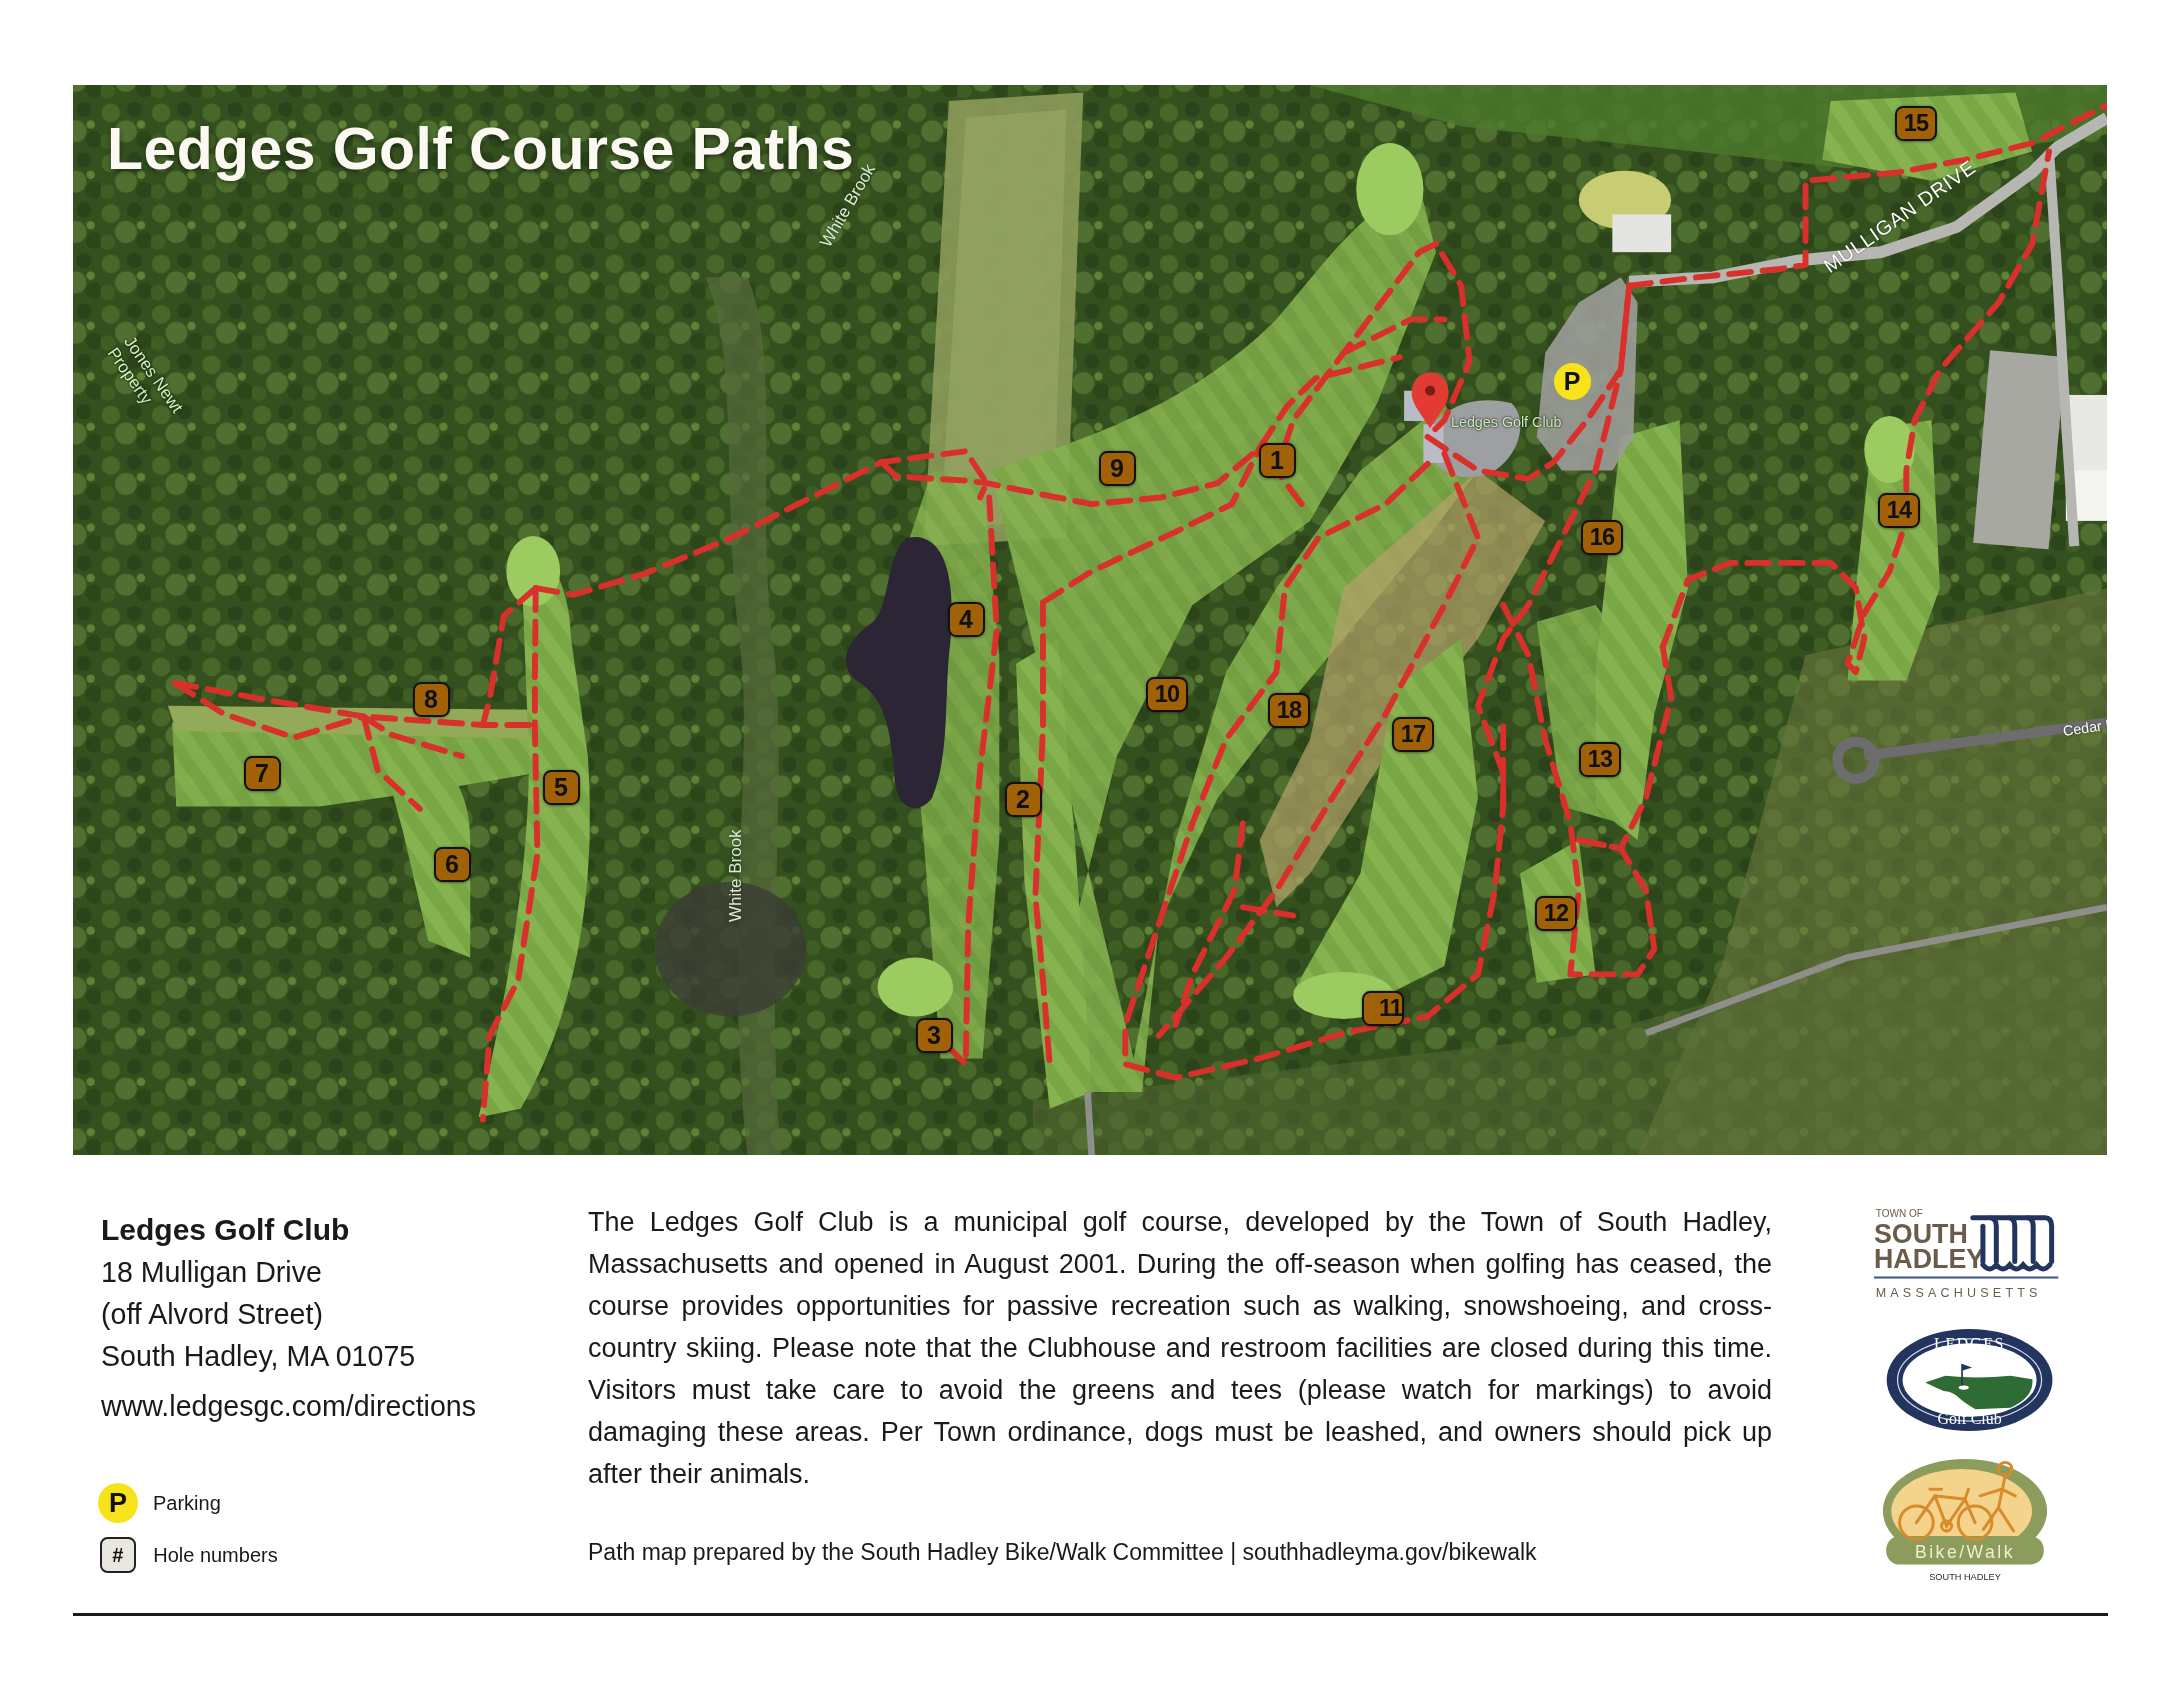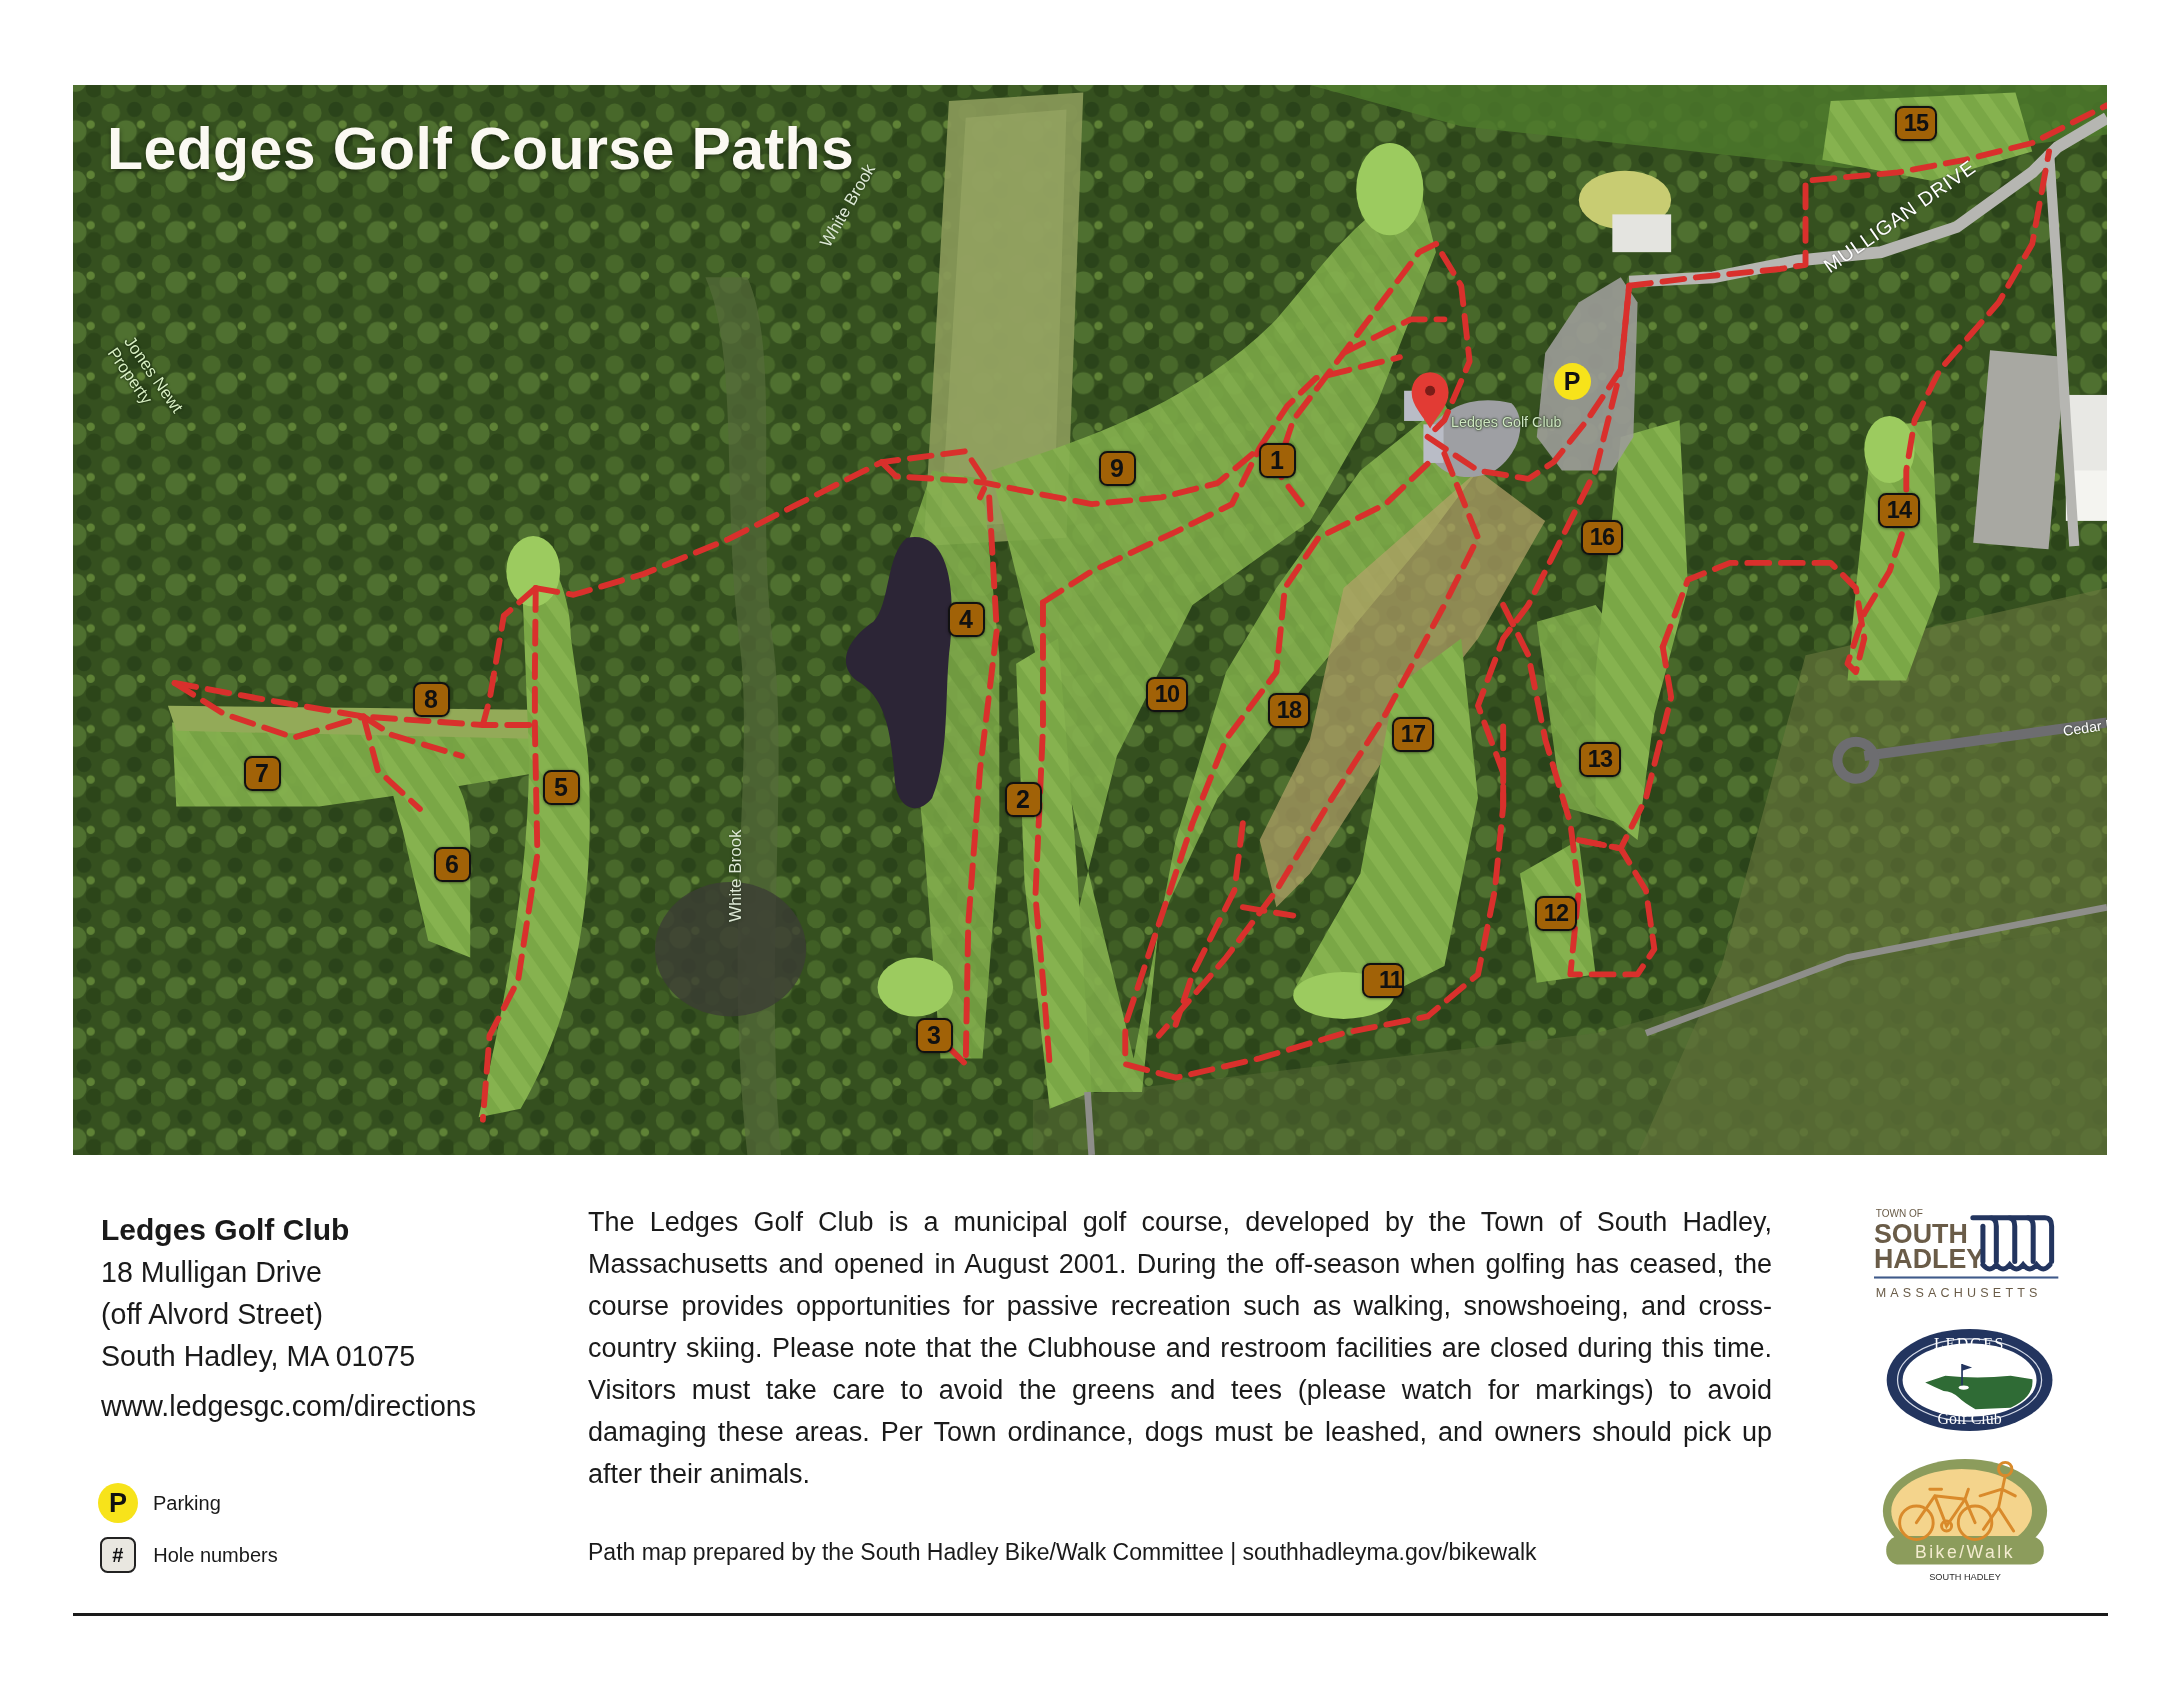--- a/index.html
+++ b/index.html
@@ -174,21 +174,21 @@
   <div class="hole" style="left:1204px;top:376px;">1</div>
   <div class="hole" style="left:950px;top:715px;">2</div>
   <div class="hole" style="left:861px;top:951px;">3</div>
   <div class="hole" style="left:893px;top:535px;">4</div>
   <div class="hole" style="left:488px;top:703px;">5</div>
   <div class="hole" style="left:379px;top:780px;">6</div>
   <div class="hole" style="left:189px;top:689px;">7</div>
   <div class="hole" style="left:358px;top:615px;">8</div>
   <div class="hole" style="left:1044px;top:384px;">9</div>
   <div class="hole wide" style="left:1094px;top:610px;">10</div>
-  <div class="hole wide" style="left:1310px;top:896px;padding-left:15px;">11</div>
+  <div class="hole wide" style="left:1310px;top:924px;padding-left:15px;">11</div>
   <div class="hole wide" style="left:1483px;top:829px;">12</div>
   <div class="hole wide" style="left:1488px;top:675px;margin-left:18px;">13</div>
   <div class="hole wide" style="left:1826px;top:426px;">14</div>
   <div class="hole wide" style="left:1843px;top:39px;">15</div>
   <div class="hole wide" style="left:1529px;top:453px;">16</div>
   <div class="hole wide" style="left:1340px;top:650px;">17</div>
   <div class="hole wide" style="left:1216px;top:626px;">18</div>
 </div>
 
 <div class="club-block">

